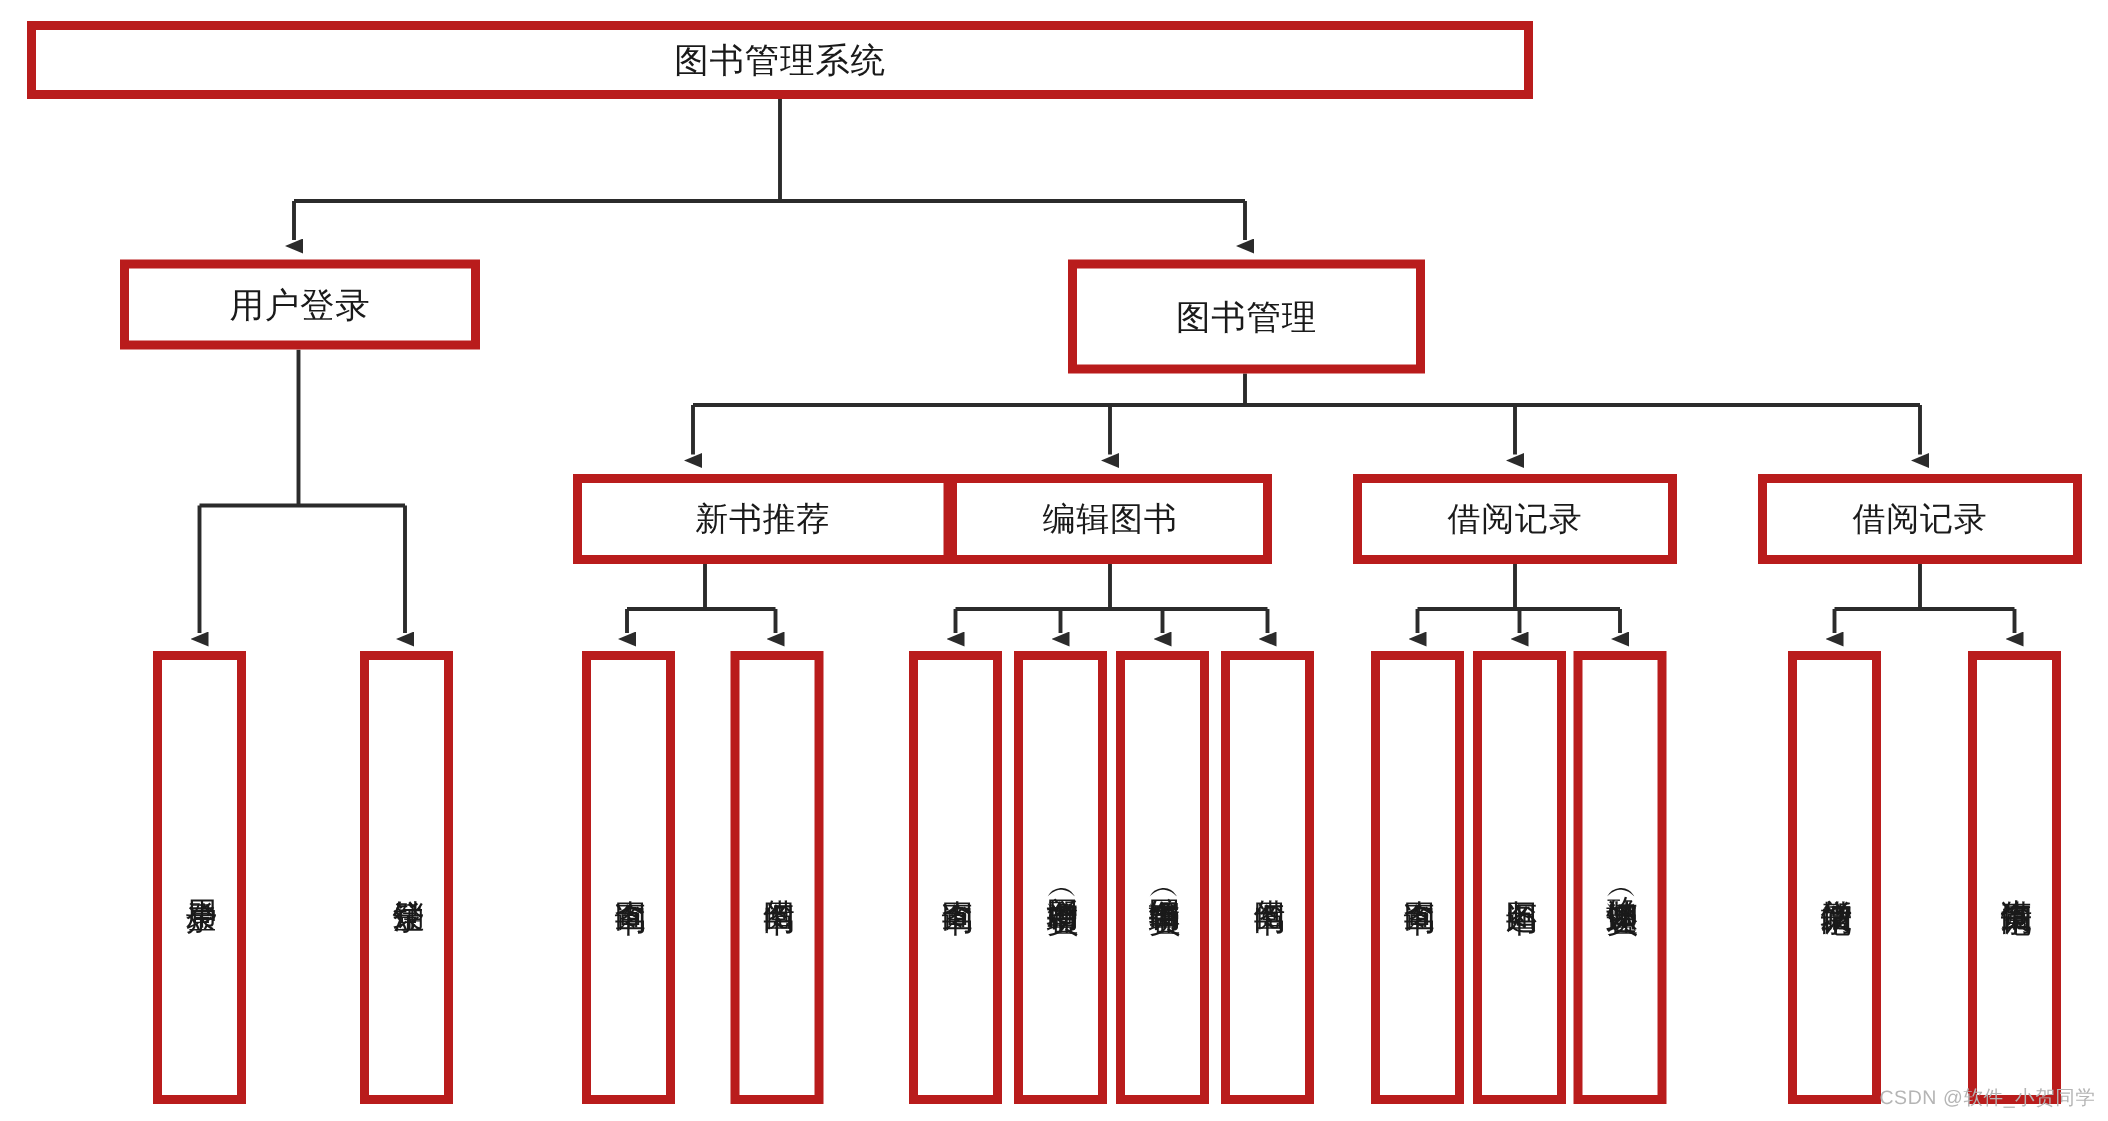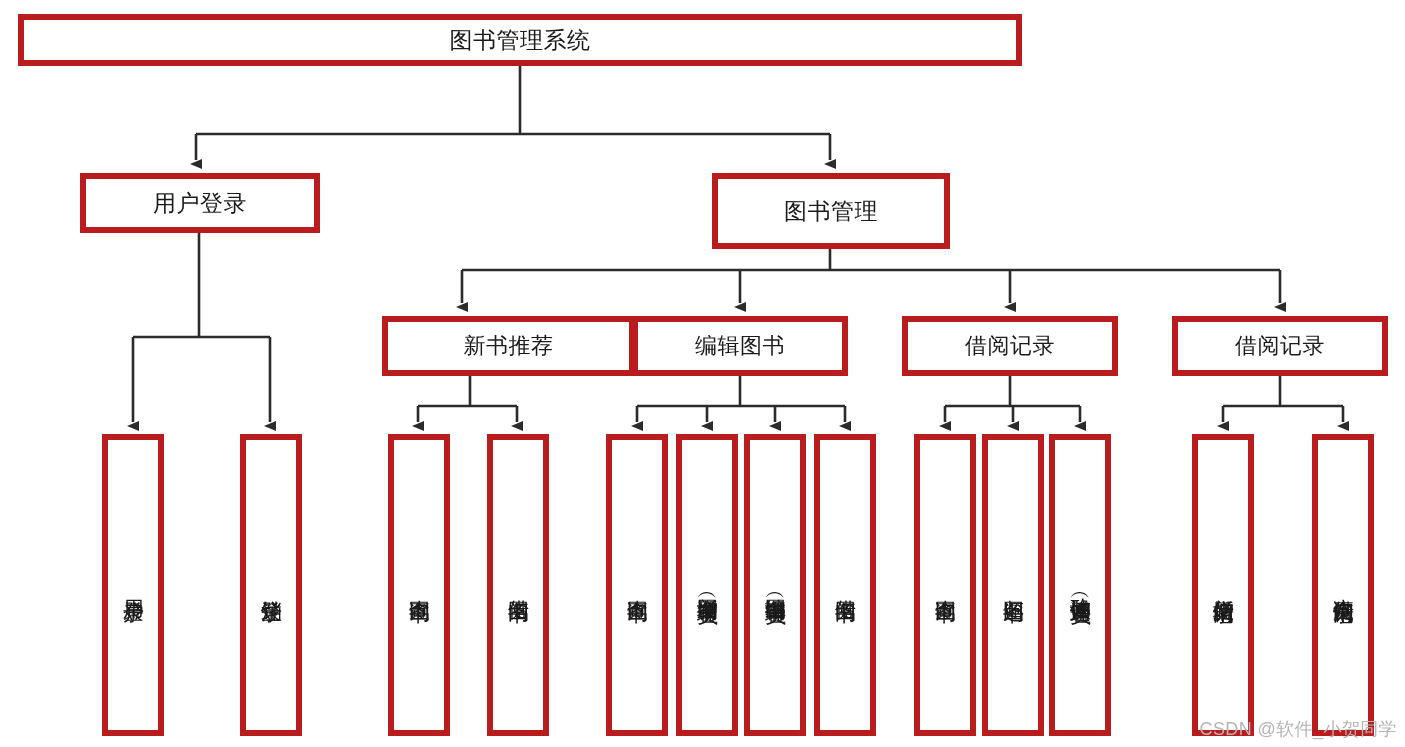--- a/index.html
+++ b/index.html
@@ -55,21 +55,21 @@
     max-height: 100%;
   }
   .node-box.level-root .node-label { font-size: 23px; }
   .node-box.level-2 .node-label { font-size: 23px; }
   .node-box.level-3 .node-label { font-size: 22px; }
   #watermark {
     position: absolute;
     right: 8px;
     bottom: 6px;
     font-family: "Liberation Sans", "DejaVu Sans", sans-serif;
-    font-size: 18px;
+    font-size: 13px;
     color: #b5b5b5;
     letter-spacing: 0.4px;
     white-space: nowrap;
     pointer-events: none;
   }
 </style>
 </head>
 <body>
 
 <div id="diagram-root">

